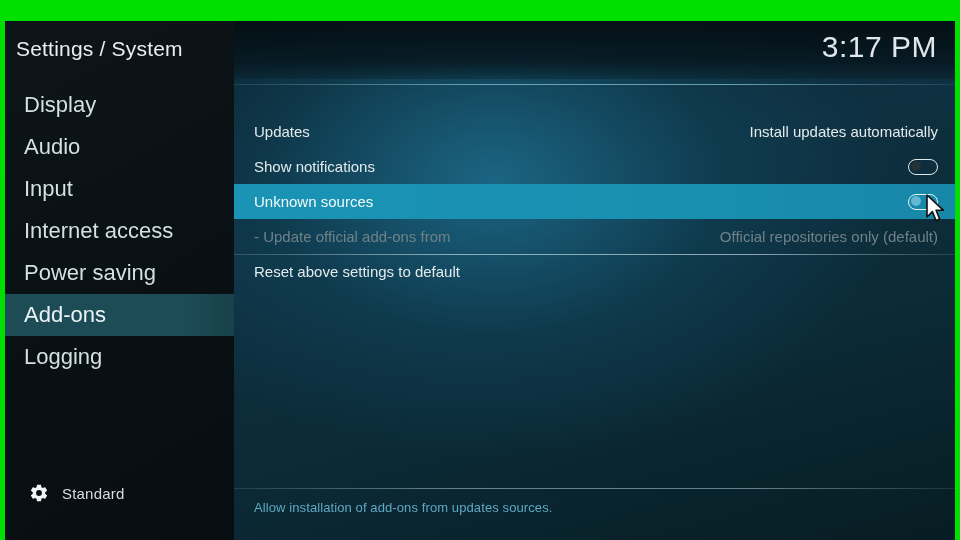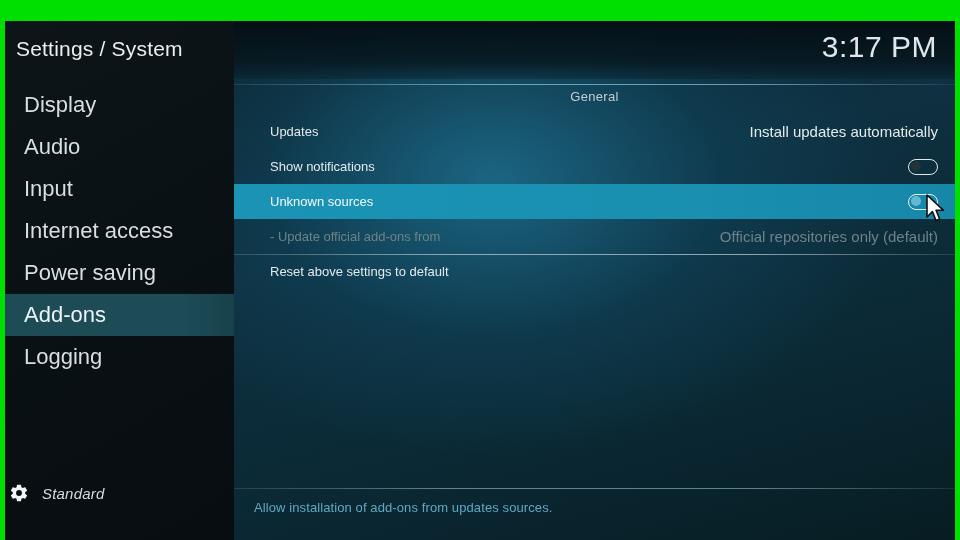--- a/index.html
+++ b/index.html
@@ -40,22 +40,21 @@
     white-space:nowrap;
   }
   .nav-item.selected {
     background:linear-gradient(90deg,#1d4c56 0%, #1d4c56 78%, #17414b 100%);
     color:#eaf4f7;
   }
   #profile {
     position:absolute; left:0; bottom:38px;
     width:264px; height:40px;
     display:flex; align-items:center;
-    padding-left:4px;
-    font-style:italic;
+    padding-left:24px;
   }
   #gear-icon { width:20px; height:20px; flex:0 0 20px; }
   #profile-label {
     margin-left:13px;
     font-size:15px; color:#d4dde0; letter-spacing:.2px;
   }
 
   
   #main {
     position:absolute; left:229px; top:0;
@@ -90,22 +89,22 @@
     display:flex; align-items:center;
   }
   .row.selected {
     background:linear-gradient(90deg,#1a93b4 0%, #1a90b1 60%, #1787a8 100%);
   }
   .row.divider-top::before {
     content:""; position:absolute; left:0; top:0; width:721px; height:1px;
     background:linear-gradient(90deg, rgba(160,190,200,.22) 0%, rgba(185,210,220,.72) 30%, rgba(185,210,220,.72) 72%, rgba(150,180,190,.18) 100%);
   }
   .row-label {
-    padding-left:36px;
-    font-size:13px; color:#e3eaec; white-space:nowrap;
+    padding-left:20px;
+    font-size:15px; color:#e3eaec; white-space:nowrap;
   }
   .row-value {
     position:absolute; right:17px;
     font-size:15px; color:#e3eaec; white-space:nowrap;
   }
   .row.dimmed .row-label, .row.dimmed .row-value { color:#6f8288; }
   .row.selected .row-label { color:#f2fafc; }
 
   .toggle {
     position:absolute; right:17px;
@@ -162,21 +161,20 @@
     </div>
   </div>
 
   <div id="main">
 
     <div id="topbar">
       <div id="clock">3:17 PM</div>
     </div>
 
     <div id="cat-divider"></div>
-    <div id="cat-label">General</div>
 
     <div id="list">
         <div class="row">
           <div class="row-label">Updates</div>
           <div class="row-value">Install updates automatically</div>
         </div>
         <div class="row">
           <div class="row-label">Show notifications</div>
           <div class="toggle">
             <div class="knob"></div>

